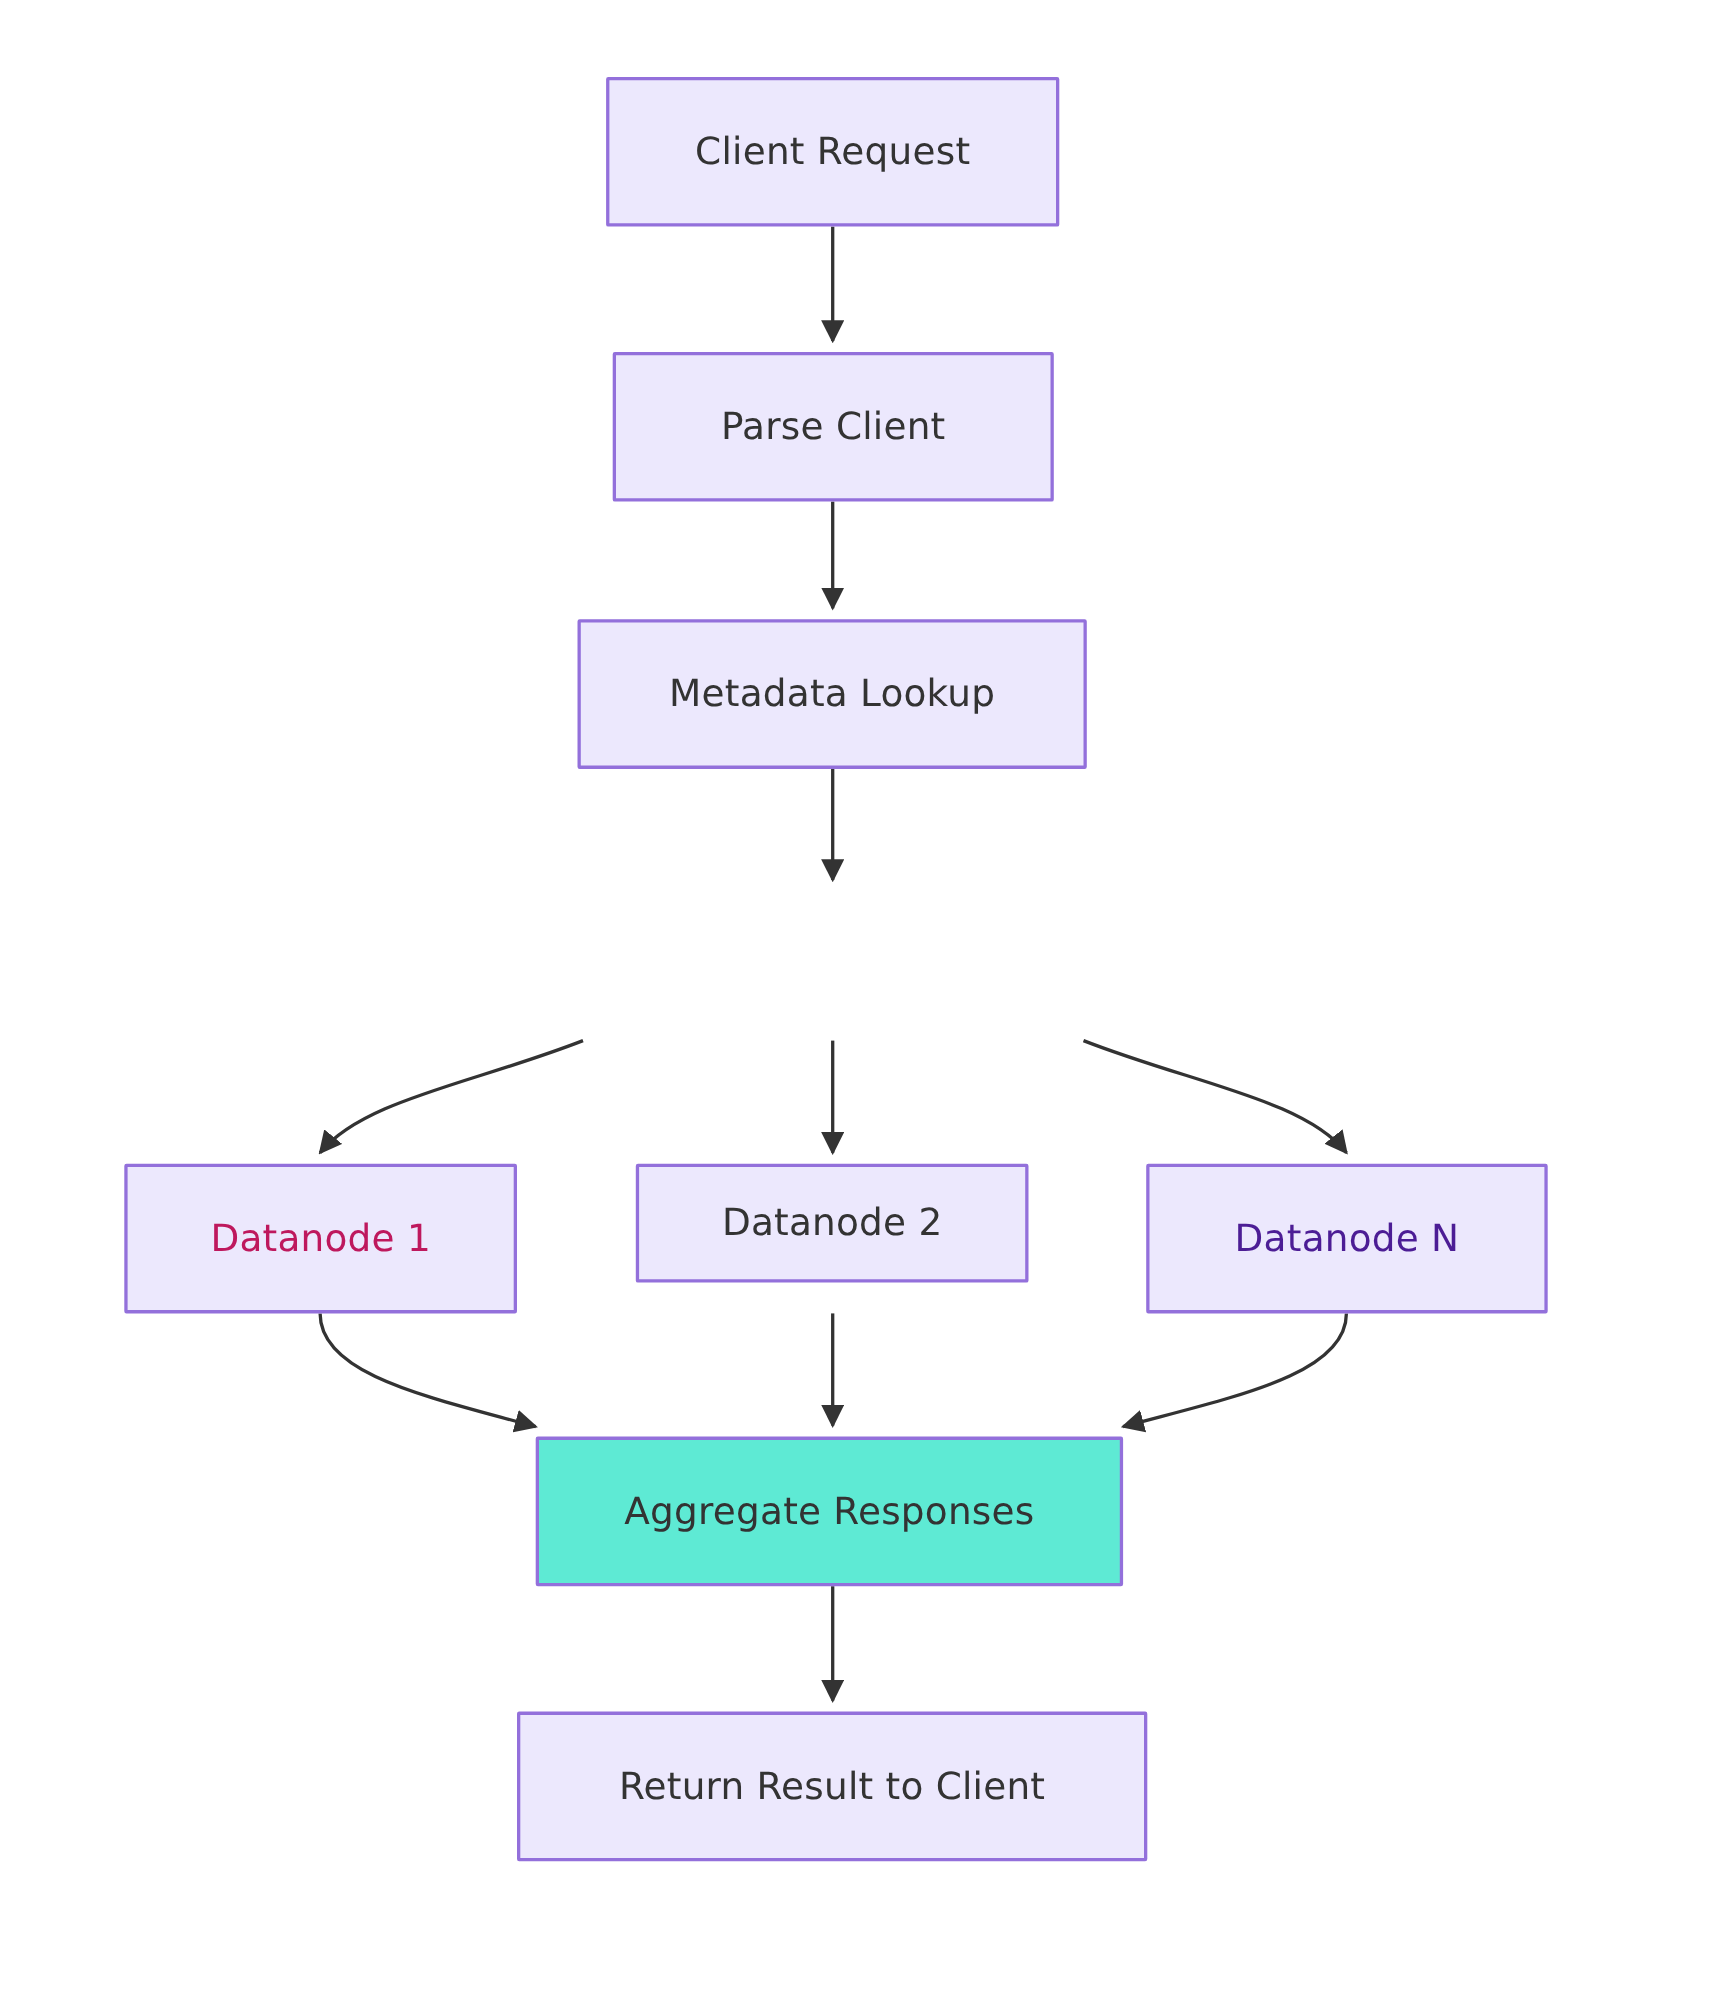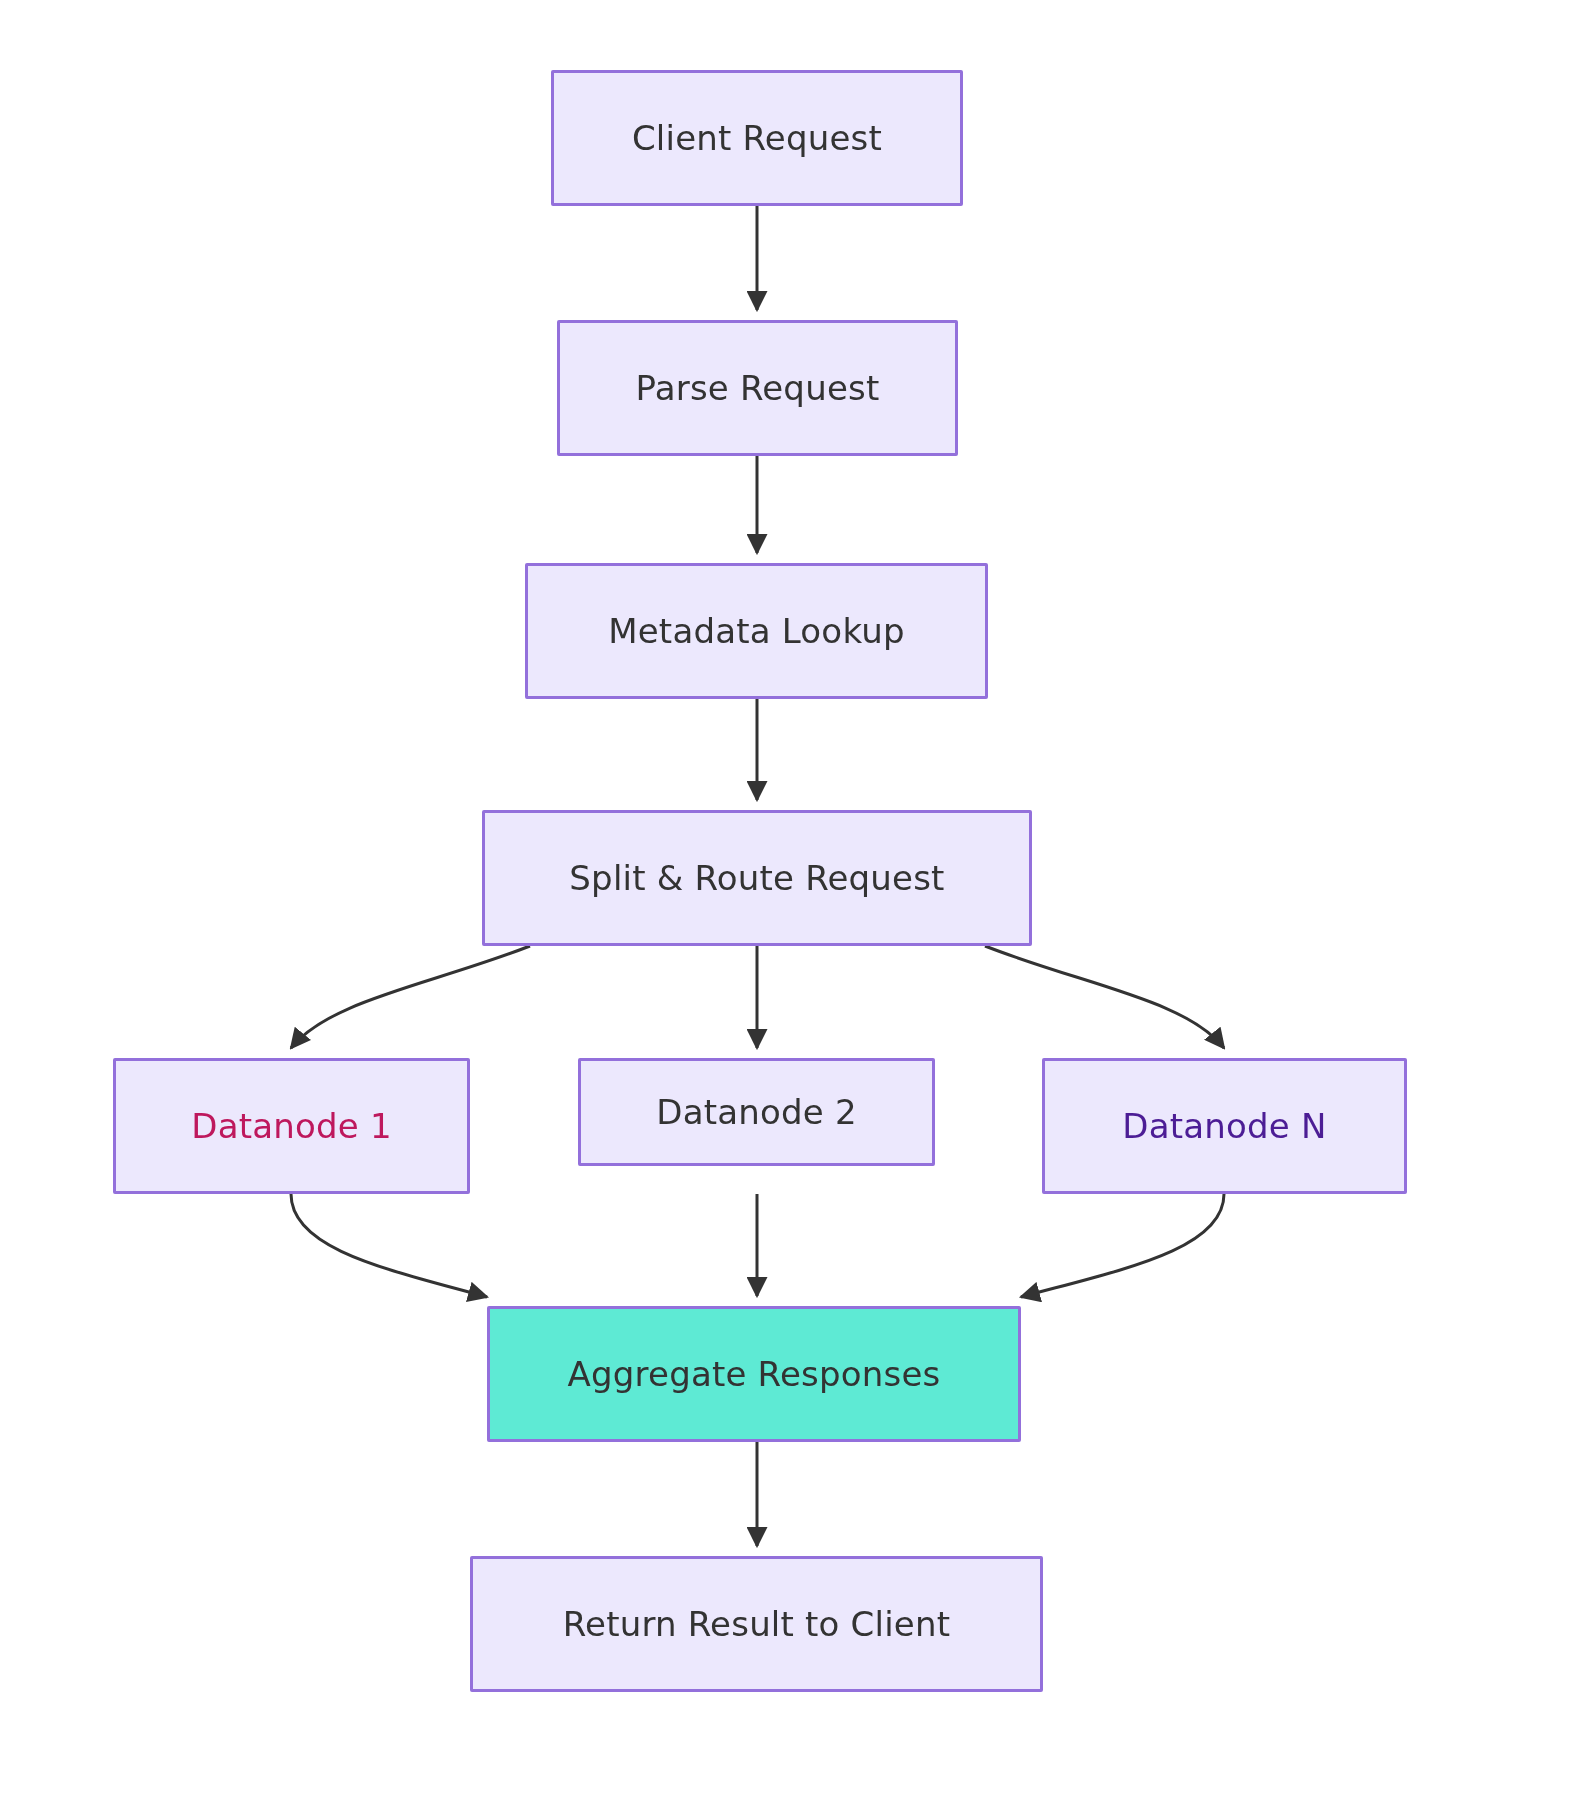--- a/index.html
+++ b/index.html
@@ -77,30 +77,27 @@
     <path d="M 1224 1194 C 1224 1250, 1120 1270, 1021 1297" fill="none" stroke="#333333" stroke-width="3" marker-end="url(#arrowhead)"></path>
 
     <path d="M 757 1442 L 757 1546" fill="none" stroke="#333333" stroke-width="3" marker-end="url(#arrowhead)"></path>
   </svg>
 
   <div class="node" style="left: 551px; top: 70px; width: 412px; height: 136px; background: rgb(236, 232, 253); border-color: rgb(147, 112, 219); color: rgb(51, 51, 51);">
     <span class="node-label">Client Request</span>
   </div>
 
   <div class="node" style="left: 557px; top: 320px; width: 401px; height: 136px; background: rgb(236, 232, 253); border-color: rgb(147, 112, 219); color: rgb(51, 51, 51);">
-    <span class="node-label">Parse Request</span>
+    <span class="node-label">Parse Client</span>
   </div>
 
   <div class="node" style="left: 525px; top: 563px; width: 463px; height: 136px; background: rgb(236, 232, 253); border-color: rgb(147, 112, 219); color: rgb(51, 51, 51);">
     <span class="node-label">Metadata Lookup</span>
   </div>
 
-  <div class="node" style="left: 482px; top: 810px; width: 550px; height: 136px; background: rgb(236, 232, 253); border-color: rgb(147, 112, 219); color: rgb(51, 51, 51);">
-    <span class="node-label">Split &amp; Route Request</span>
-  </div>
 
   <div class="node" style="left: 113px; top: 1058px; width: 357px; height: 136px; background: rgb(236, 232, 253); border-color: rgb(147, 112, 219); color: #be185d;">
     <span class="node-label">Datanode 1</span>
   </div>
 
   <div class="node" style="left: 578px; top: 1058px; width: 357px; height: 108px; background: rgb(236, 232, 253); border-color: rgb(147, 112, 219); color: rgb(51, 51, 51);">
     <span class="node-label">Datanode 2</span>
   </div>
 
   <div class="node" style="left: 1042px; top: 1058px; width: 365px; height: 136px; background: rgb(236, 232, 253); border-color: rgb(147, 112, 219); color: #4c1d95;">

